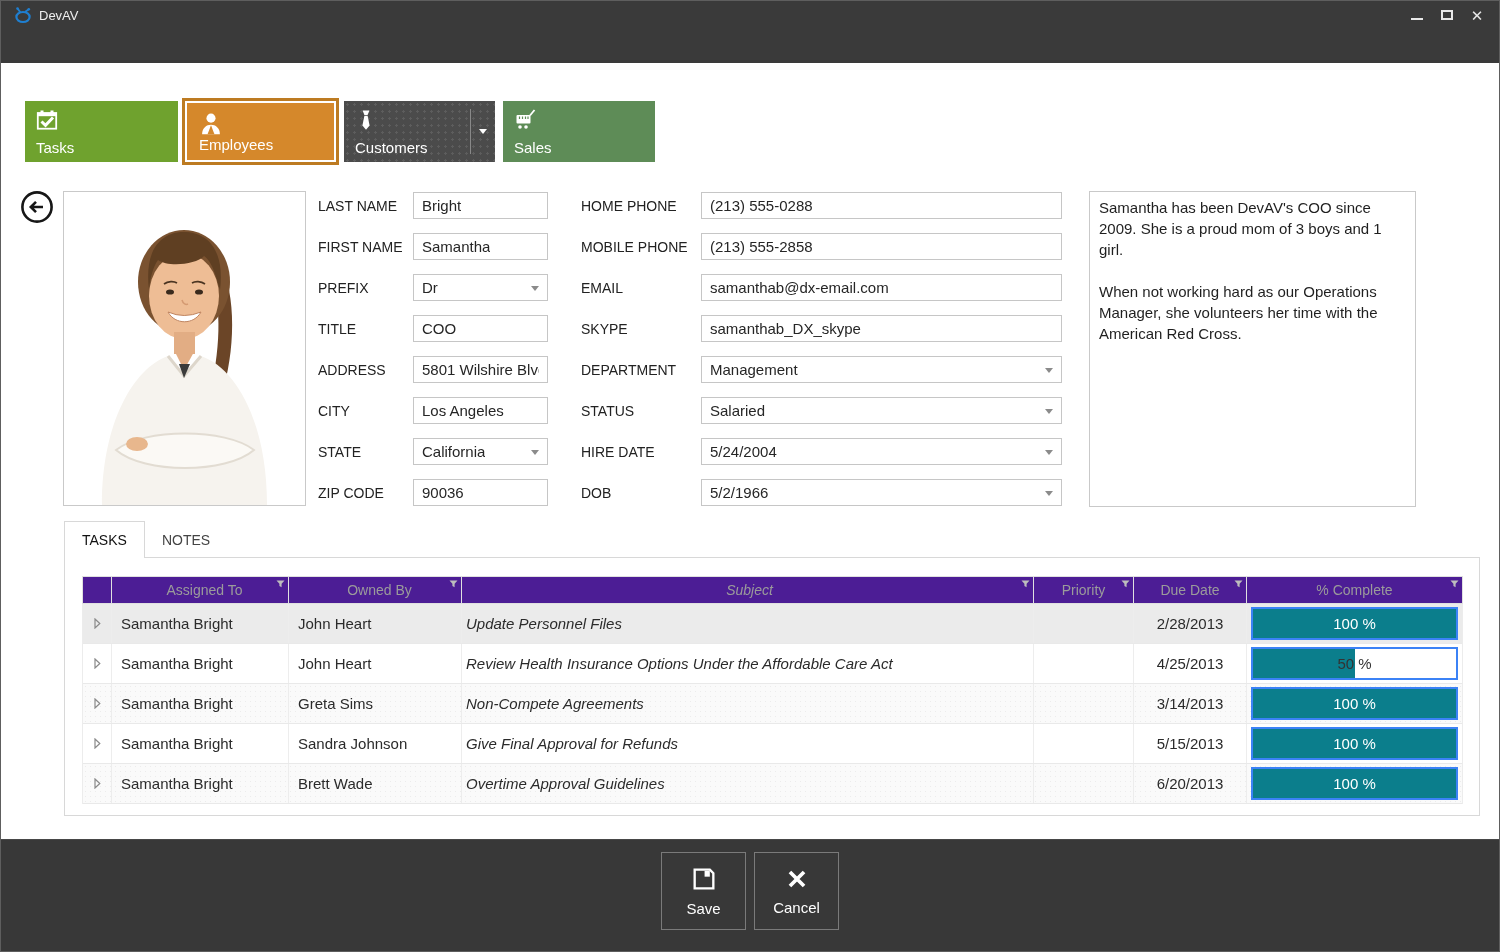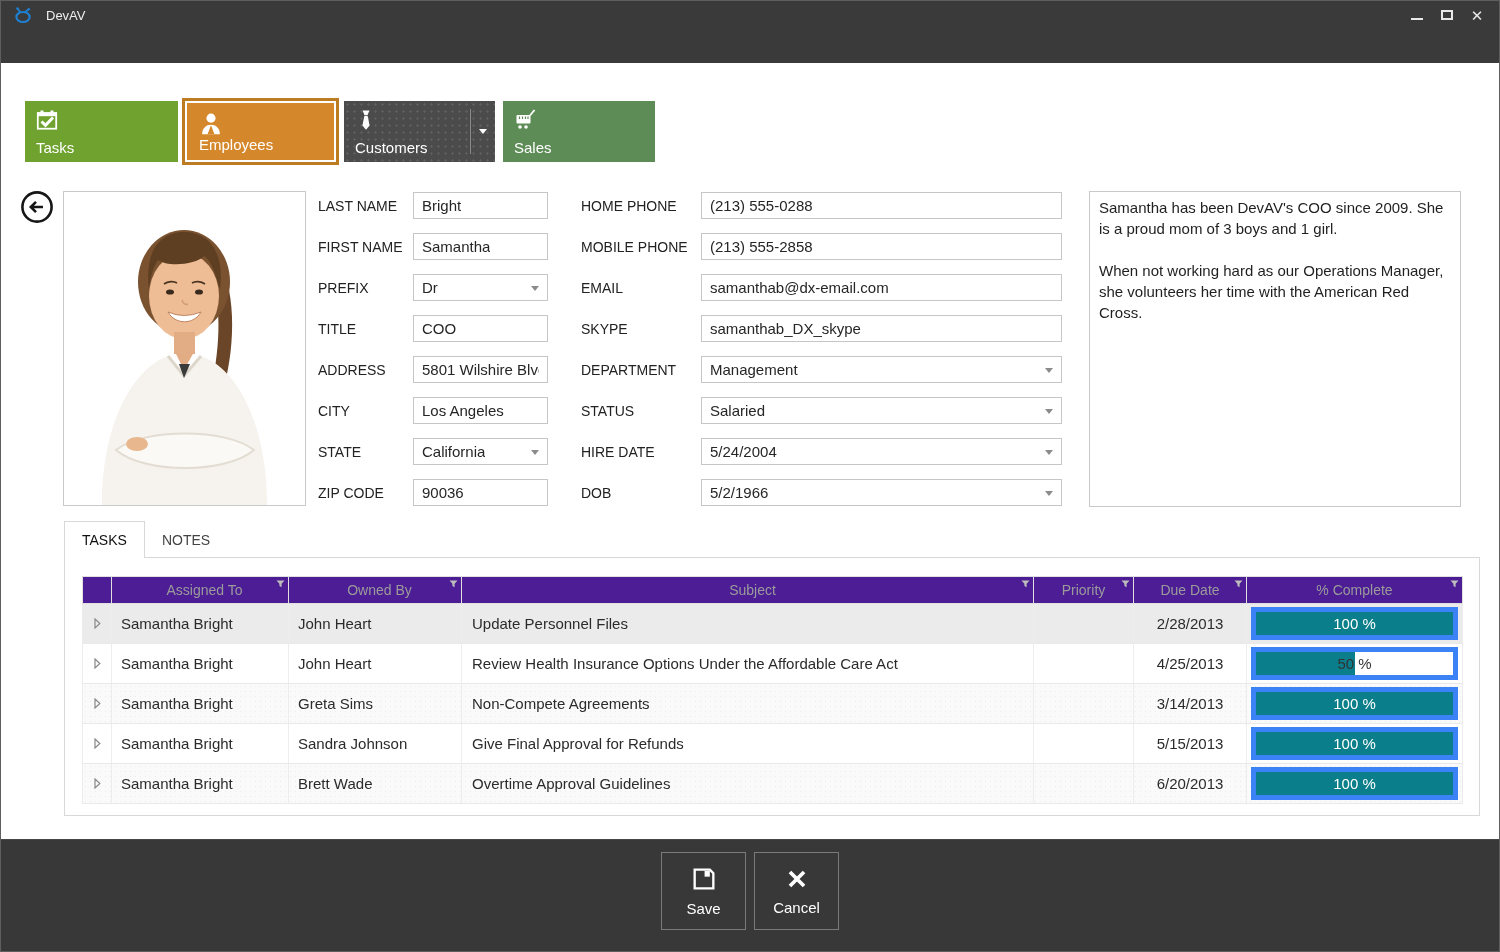--- a/index.html
+++ b/index.html
@@ -3,21 +3,21 @@
 <meta charset="utf-8">
 <style>
   * { margin:0; padding:0; box-sizing:border-box; }
   html,body { width:1500px; height:952px; }
   body { font-family:"Liberation Sans","DejaVu Sans",sans-serif; background:#fff; overflow:hidden; }
   .window { position:relative; width:1500px; height:952px; background:#fff; border:1px solid #5e5e5e; }
 
   
   .titlebar { position:absolute; top:0; left:0; right:0; height:62px; background:#3a3a3a; }
   .title-row { display:flex; align-items:center; height:28px; padding-left:13px; }
-  .app-title { color:#eeeeee; font-size:13px; margin-left:14px; }
+  .app-title { color:#eeeeee; font-size:13px; margin-left:7px; }
   .win-buttons { position:absolute; top:4px; right:10px; display:flex; gap:6px; }
   .win-btn { width:24px; height:20px; display:flex; align-items:center; justify-content:center; cursor:default; }
   .ico-min { width:12px; height:2px; background:#e8e8e8; margin-top:8px; }
   .ico-max { width:12px; height:10px; border:2px solid #e8e8e8; }
   .ico-close { color:#e8e8e8; font-size:15px; line-height:1; }
 
   
   .group-label { position:absolute; top:73px; font-size:13px; color:#a6a6a6; letter-spacing:.4px;margin-top:36px; }
   .tiles { position:absolute; left:24px; top:97px; height:67px; display:flex; align-items:center; }
   .tile { position:relative; width:152px; height:61px; color:#fff; cursor:default; flex:none; }
@@ -46,21 +46,21 @@
   .frow { display:flex; align-items:center; height:27px; margin-bottom:14px; }
   .flabel { font-size:14px; color:#222; flex:none; }
   .form-left .flabel { width:95px; }
   .form-right .flabel { width:120px; }
   .finput { position:relative; height:27px; border:1px solid #c6c6c6; background:#fff; display:flex; align-items:center; padding:0 8px; font-size:15px; color:#262626; }
   .form-left .finput { width:135px; }
   .form-right .finput { width:361px; }
   .fvalue { white-space:nowrap; overflow:hidden; }
   .dd-arrow { position:absolute; right:8px; top:11px; width:0; height:0; border-left:4px solid transparent; border-right:4px solid transparent; border-top:5px solid #8b8b8b; }
 
-  .bio { position:absolute; left:1088px; top:190px; width:372px; height:316px; border:1px solid #c9c9c9; background:#fff; padding:5px 9px; font-size:15px; line-height:21px; color:#1f1f1f; }
+  .bio { position:absolute; left:1088px; top:190px; width:327px; height:316px; border:1px solid #c9c9c9; background:#fff; padding:5px 9px; font-size:15px; line-height:21px; color:#1f1f1f; }
   .bio p + p { margin-top:21px; }
 
   
   .tabstrip { position:absolute; left:63px; top:520px; height:37px; display:flex; z-index:2; }
   .tab { height:37px; padding:0 17px; display:flex; align-items:center; font-size:14px; color:#444; cursor:default; }
   .tab.active { background:#fff; border:1px solid #d8d8d8; border-bottom:none; color:#111; }
   .panel { position:absolute; left:63px; top:556px; width:1416px; height:259px; background:#fff; border:1px solid #d8d8d8; z-index:1; }
 
   
   .grid { position:absolute; left:17px; top:18px; width:1381px; }
@@ -70,25 +70,25 @@
   .funnel { position:absolute; right:3px; top:3px; }
   .tbody { border-left:1px solid #ececec; border-right:1px solid #ececec; }
   .trow { display:flex; height:40px; border-bottom:1px solid #e9e9e9; background:#fff; }
   .trow.alt { background-color:#fafafa; background-image:radial-gradient(circle,#ececec 0.9px,transparent 1px); background-size:5px 5px; }
   .trow.sel { background:#ebebeb; background-image:none; }
   .tcell { display:flex; align-items:center; font-size:15px; color:#2b2b2b; overflow:hidden; }
   .tcell + .tcell { border-left:1px solid #ededed; }
   .c-exp { width:28px; justify-content:center; }
   .c-assigned { width:177px; padding-left:9px; }
   .c-owned { width:173px; padding-left:9px; }
-  .c-subject { width:572px; padding-left:10px; }
+  .c-subject { width:572px; padding-left:4px;font-style:italic; }
   .c-priority { width:100px; }
   .c-due { width:113px; justify-content:center; }
   .c-complete { width:216px; padding:3px 4px; }
-  .pbar { position:relative; width:100%; height:100%; border:5px solid #3b82f6; background:#fff; }
+  .pbar { position:relative; width:100%; height:100%; border:2px solid #3b82f6; background:#fff; }
   .pfill { position:absolute; left:0; top:0; bottom:0; background:#0b7e8c; }
   .plabel { position:absolute; inset:0; display:flex; align-items:center; justify-content:center; font-size:15px; color:#fff; }
   .pbar.partial .plabel { color:#333; }
 
   
   .footer { position:absolute; left:0; right:0; bottom:0; height:112px; background:#383838; border-top:1px solid #474747; display:flex; align-items:flex-start; justify-content:center; gap:8px; padding-top:12px; }
   .fbtn { width:85px; height:78px; border:1px solid #7a7a7a; background:transparent; color:#fff; display:flex; flex-direction:column; align-items:center; justify-content:center; gap:7px; font-size:15px; cursor:default; font-family:inherit; }
 </style>
 </head>
 <body>

